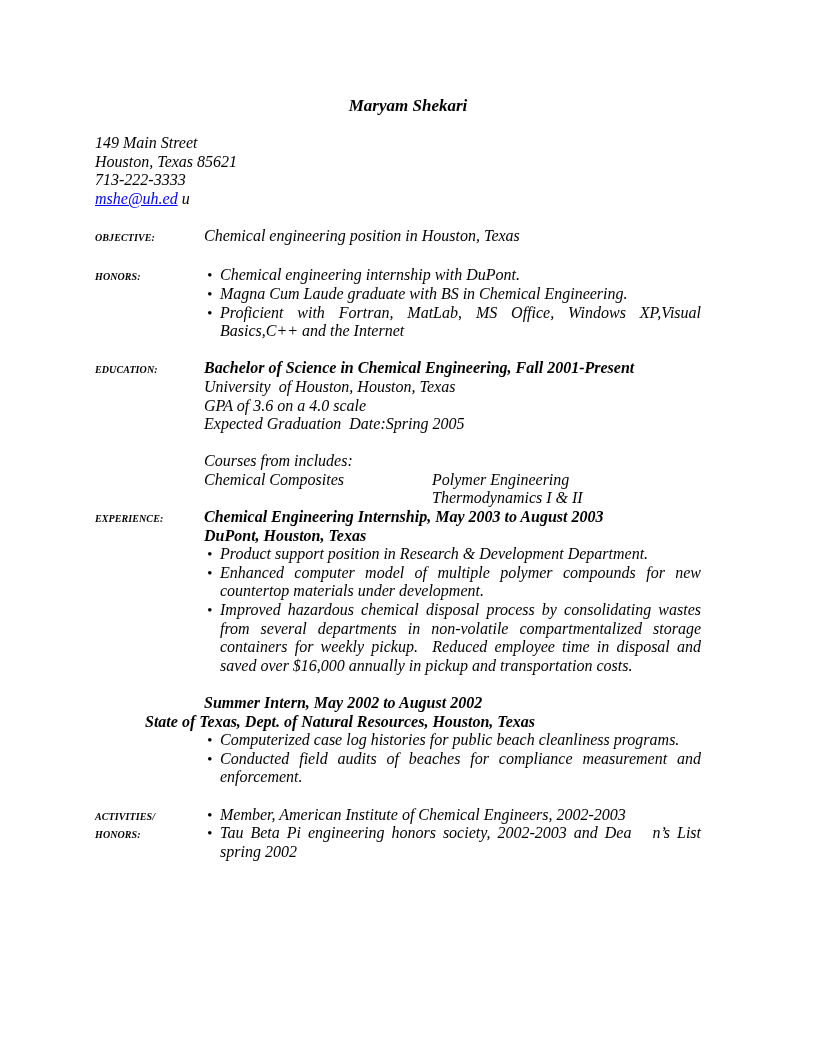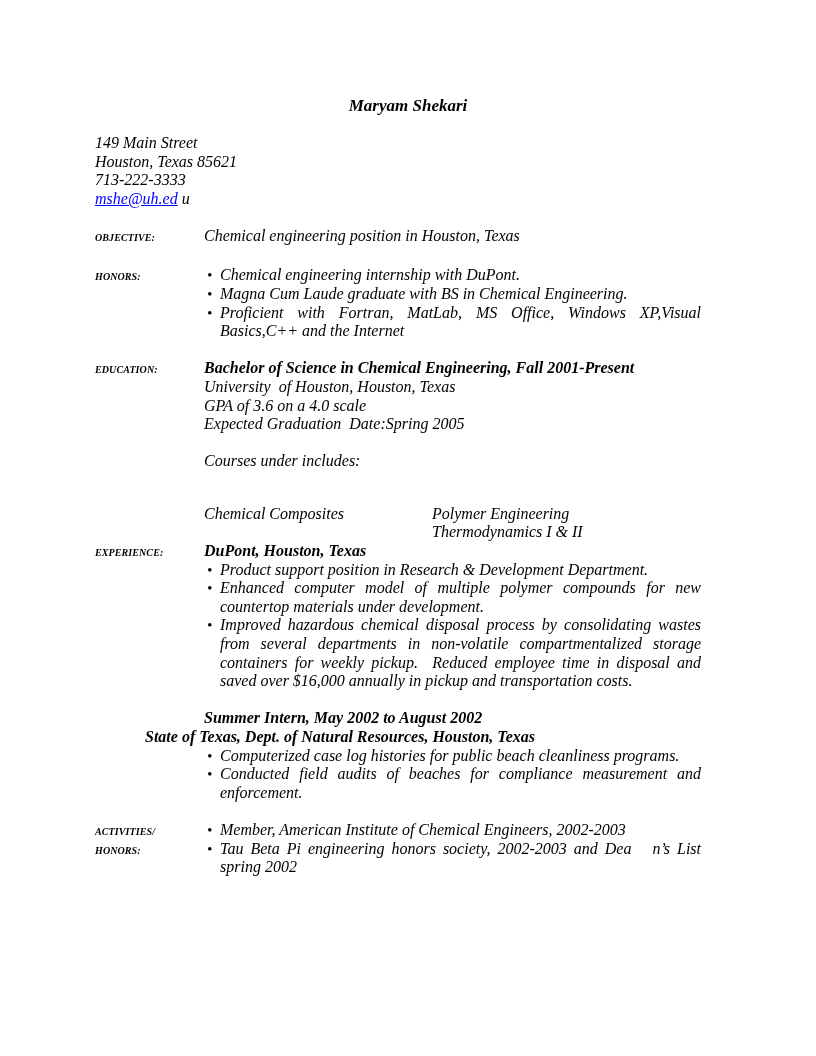--- a/index.html
+++ b/index.html
@@ -15,21 +15,21 @@
   .main { margin-left: 95px; width: 610px; }
   .contact { margin-top: var(--lh); }
   .sec { display: flex; margin-top: var(--lh); }
   .sec.nogap { margin-top: 0; }
   .lab { width: 109px; flex: none; font-weight: bold; font-size: 10px; padding-top: 2px; letter-spacing: 0.1px; }
   .bod { width: 497px; flex: none; }
   .bold { font-weight: bold; }
   .bullet { position: relative; padding-left: 16px; text-align: justify; }
   .bullet::before { content: "\2022"; position: absolute; left: 3px; top: 0; font-size: 15px; }
   .courses-heading { margin-top: var(--lh); }
-  .courses { display: flex; margin-top: 34px; }
+  .courses { display: flex; }
   .ccol1 { width: 228px; flex: none; }
   .ccol2 { flex: none; }
   .job2-title { font-weight: bold; }
   .outdent { font-weight: bold; margin-left: -59px; }
   a.email { color: var(--link); text-decoration: underline; }
 </style>
 </head>
 <body>
 
 <div class="page">
@@ -59,36 +59,37 @@
       </div>
     </div>
 
     <div class="sec">
       <div class="lab">EDUCATION:</div>
       <div class="bod">
         <div class="bold">Bachelor of Science in Chemical Engineering, Fall 2001-Present</div>
         <div>University&nbsp; of Houston, Houston, Texas</div>
         <div>GPA of 3.6 on a 4.0 scale</div>
         <div>Expected Graduation&nbsp; Date:Spring 2005</div>
-        <div class="courses-heading">Courses under includes:</div>
+        <div class="courses-heading">Courses from includes:</div>
         <div class="courses">
           <div class="ccol1">
             <div>Chemical Composites</div>
           </div>
           <div class="ccol2">
             <div>Polymer Engineering</div>
             <div>Thermodynamics I &amp; II</div>
           </div>
         </div>
       </div>
     </div>
 
     <div class="sec nogap">
       <div class="lab">EXPERIENCE:</div>
       <div class="bod">
+        <div class="bold">Chemical Engineering Internship, May 2003 to August 2003</div>
         <div class="bold">DuPont, Houston, Texas</div>
         <div class="bullet">Product support position in Research &amp; Development Department.</div>
         <div class="bullet">Enhanced computer model of multiple polymer compounds for new countertop materials under development.</div>
         <div class="bullet">Improved hazardous chemical disposal process by consolidating wastes from several departments in non-volatile compartmentalized storage containers for weekly pickup.&nbsp; Reduced employee time in disposal and saved over $16,000 annually in pickup and transportation costs.</div>
       </div>
     </div>
 
     <div class="sec">
       <div class="lab"></div>
       <div class="bod">

